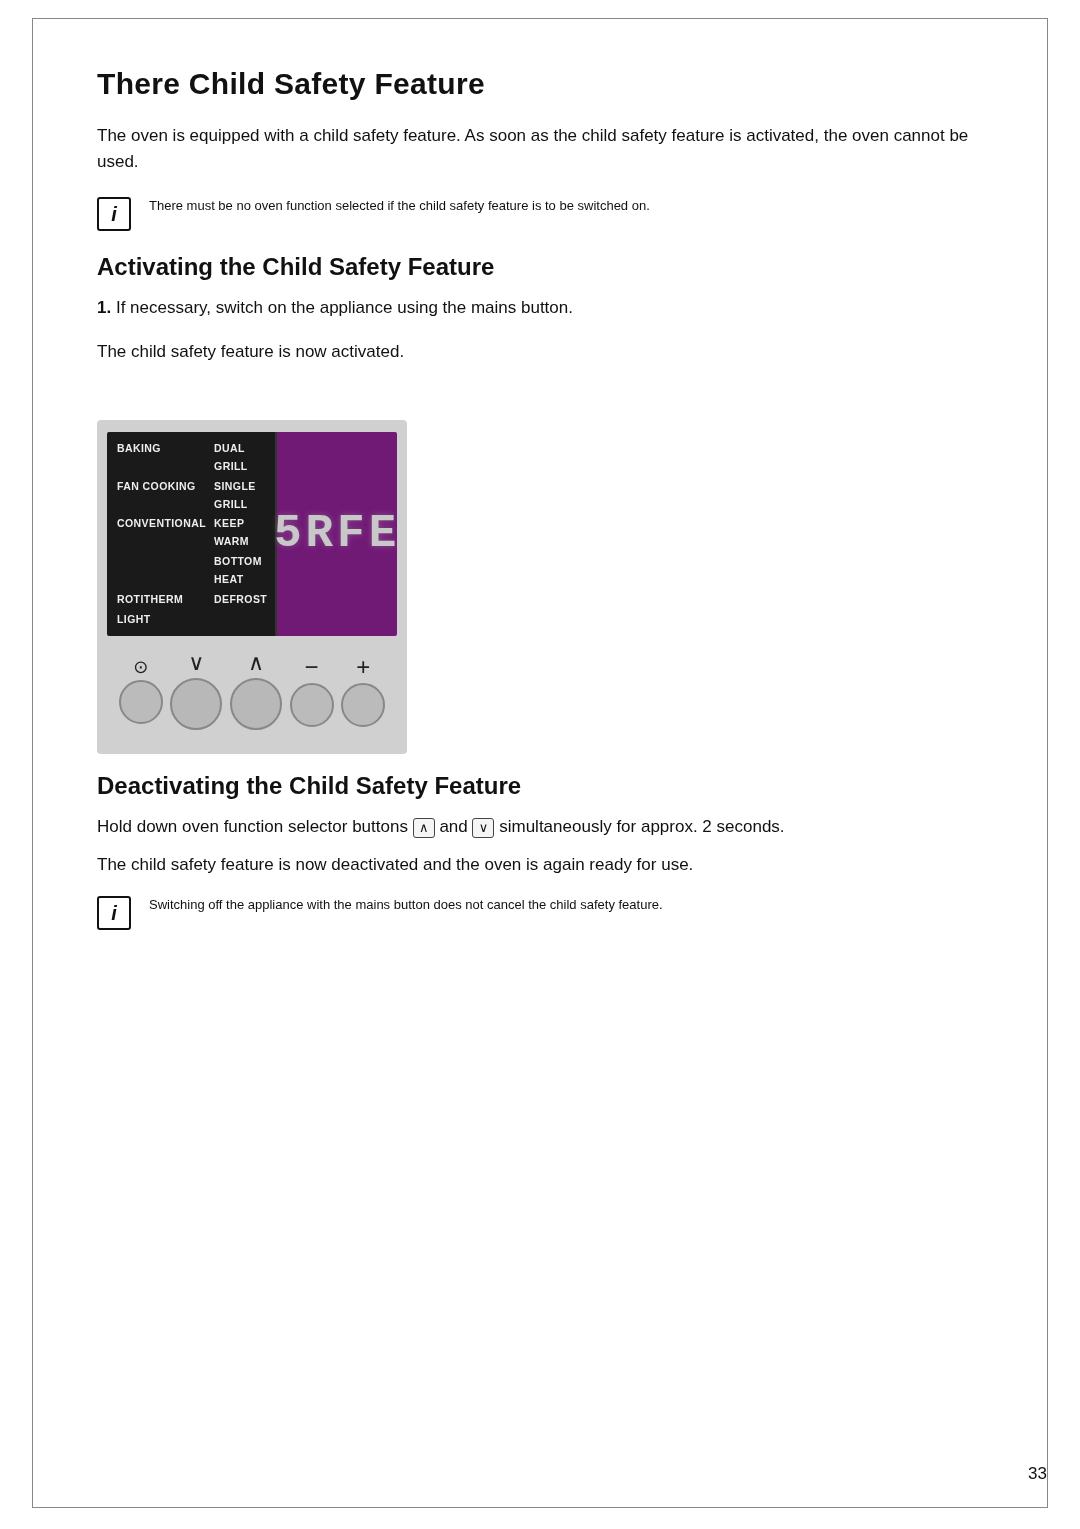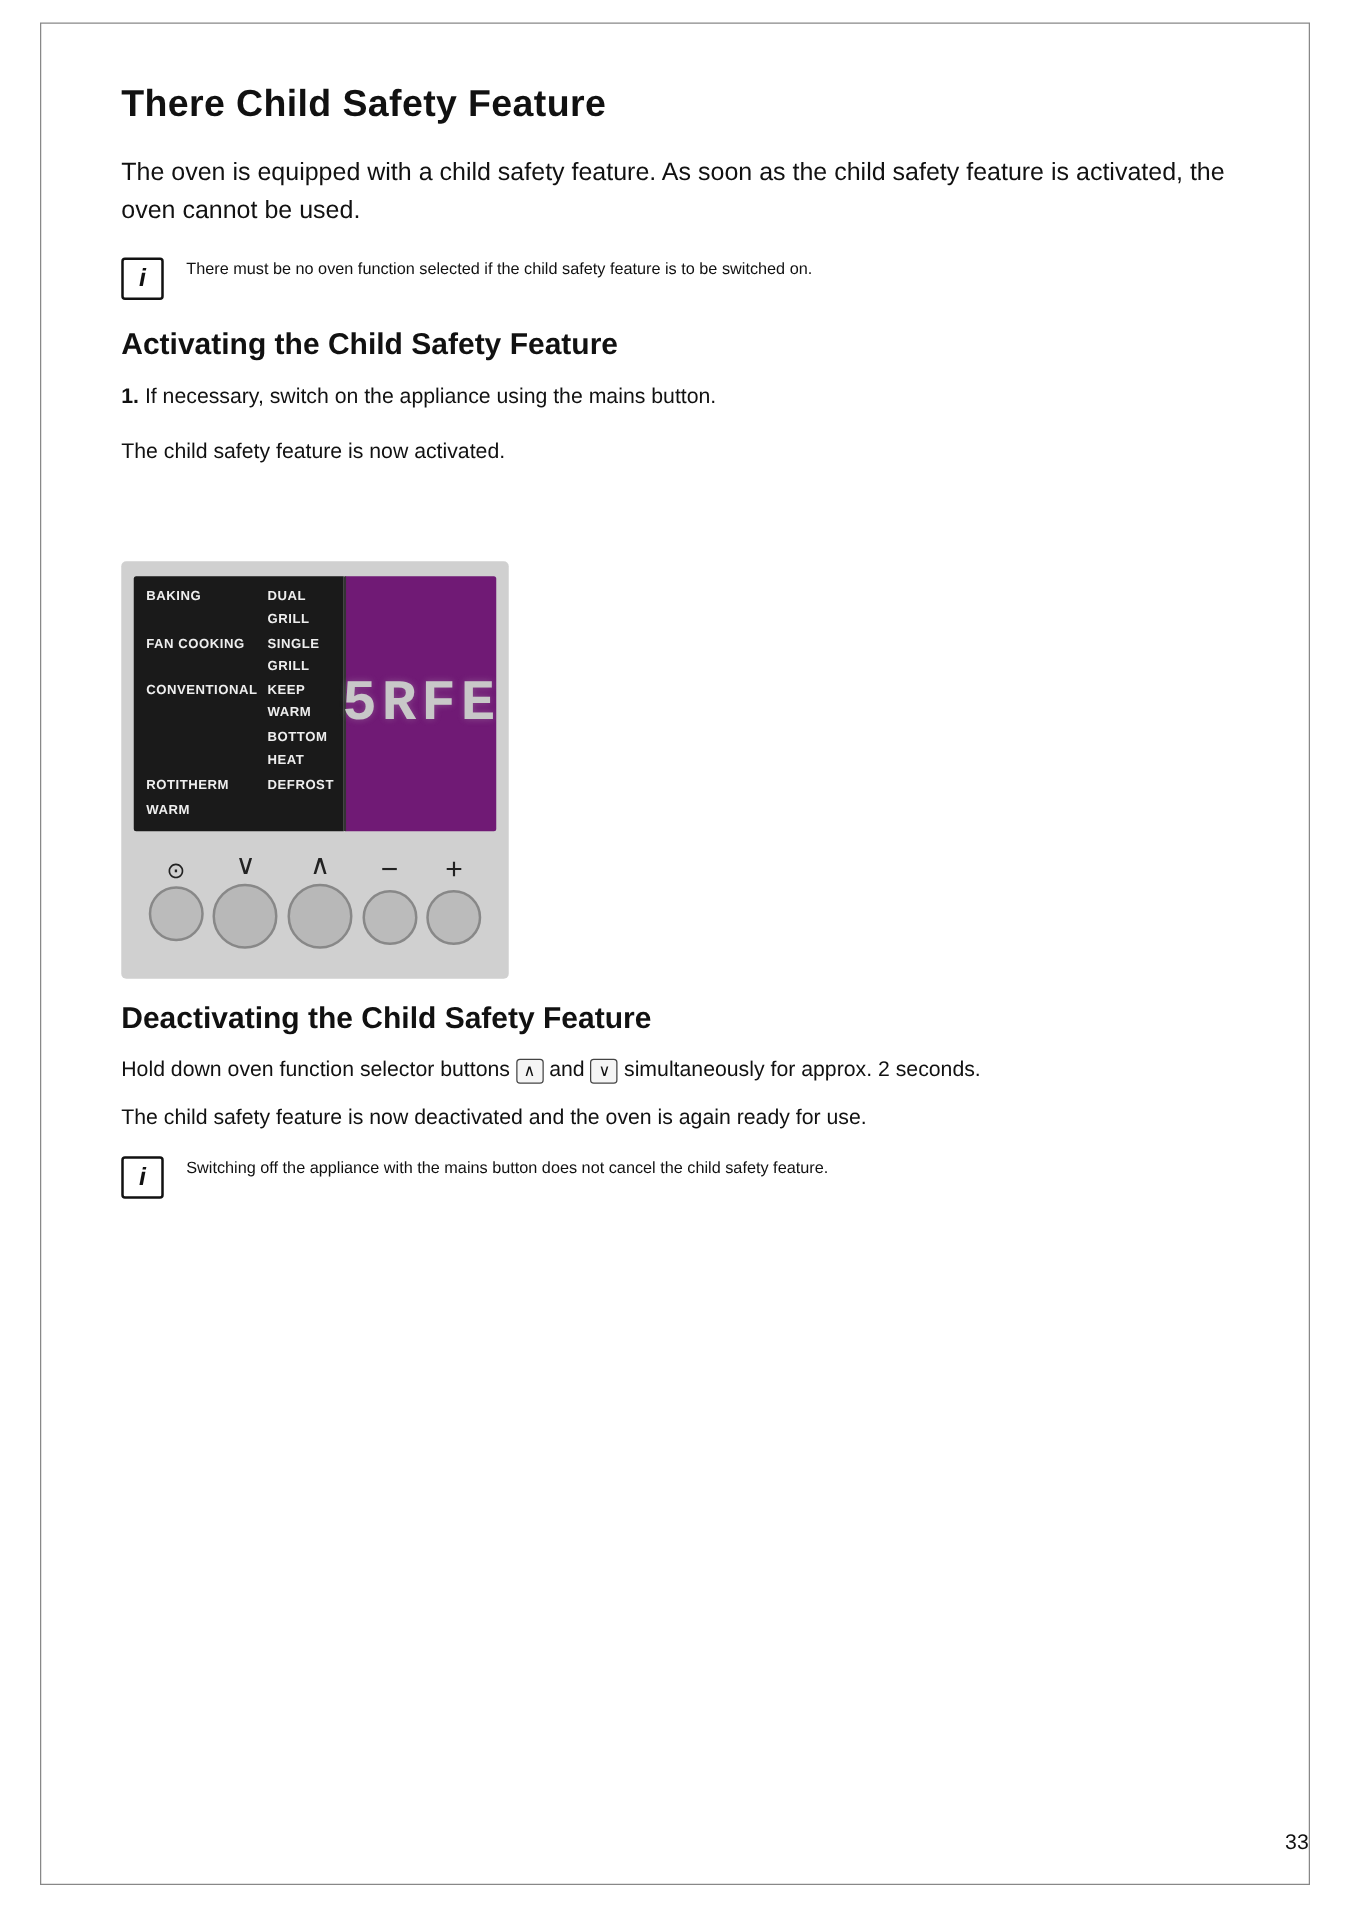--- a/index.html
+++ b/index.html
@@ -19,21 +19,21 @@
       padding: 48px 64px 80px 64px;
       position: relative;
     }
     h1 {
       font-size: 30px;
       font-weight: 900;
       margin-bottom: 22px;
       letter-spacing: 0.01em;
     }
     .intro-text {
-      font-size: 20px;
+      font-size: 17px;
       margin-bottom: 22px;
       line-height: 1.5;
     }
     .info-block {
       display: flex;
       align-items: flex-start;
       gap: 18px;
       margin-bottom: 22px;
     }
     .info-icon {
@@ -93,21 +93,21 @@
       font-size: 13px;
       font-family: Arial, Helvetica, sans-serif;
       height: 20px;
       min-width: 22px;
       vertical-align: middle;
       background: #f5f5f5;
     }
     .after-steps {
       font-size: 17px;
       line-height: 1.5;
-      margin-bottom: 44px;
+      margin-bottom: 24px;
     }
     
     .oven-display {
       background: #d0d0d0;
       border-radius: 4px;
       padding: 12px 10px 14px 10px;
       width: 310px;
     }
     .display-top {
       display: flex;
@@ -235,21 +235,21 @@
           <div class="display-labels">
             <span>BAKING</span>
             <span>DUAL GRILL</span>
             <span>FAN COOKING</span>
             <span>SINGLE GRILL</span>
             <span>CONVENTIONAL</span>
             <span>KEEP WARM</span>
             <span style="grid-column:2">BOTTOM HEAT</span>
             <span>ROTITHERM</span>
             <span>DEFROST</span>
-            <span>WARM</span>
+            <span>LIGHT</span>
           </div>
           <div class="display-safe">
             <span class="seg">5RFE</span>
           </div>
         </div>
         <div class="buttons-row">
           <div class="btn-group">
             <span class="btn-symbol">⊙</span>
             <div class="btn-circle"></div>
           </div>

